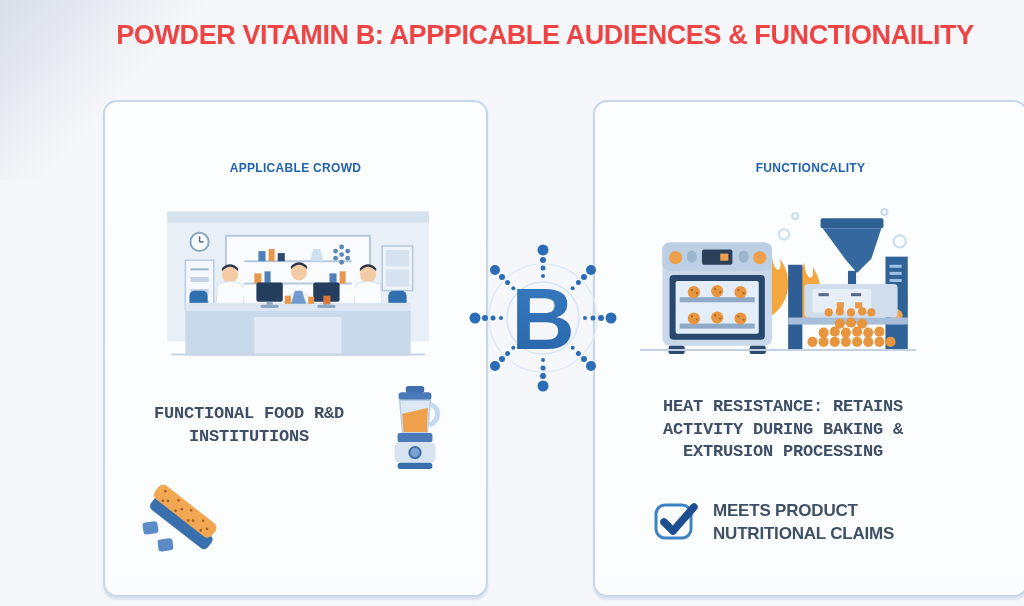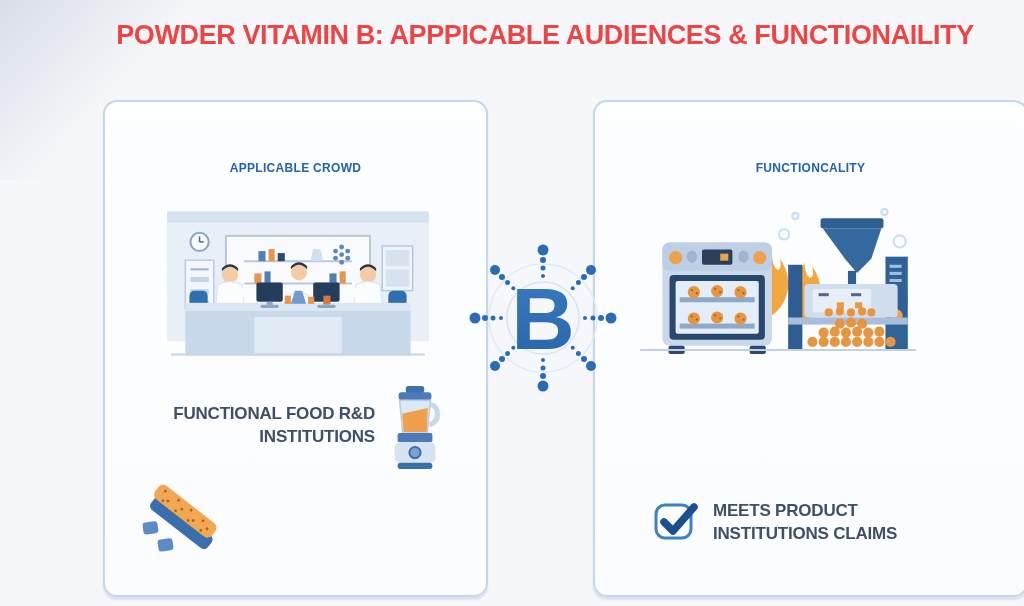--- a/index.html
+++ b/index.html
@@ -39,21 +39,21 @@
   }
   .illus { position:absolute; }
   .illus-lab  { left:56px; top:95px; width:274px; height:168px; }
   .illus-heat { left:35px; top:93px; width:294px; height:174px; }
   .item-text {
     position:absolute;
     font-size:17px; font-weight:bold; letter-spacing:-0.2px;
     line-height:1.33; color:#3f4f66;
     white-space:pre-line;
   }
-  .centered { text-align:right; }
+  .centered { text-align:center;font-family:Liberation Mono, monospace; }
   .lp-item1-text { left:18px;  top:301px; width:252px; }
   .lp-item2-text { left:132px; top:386px; width:224px; }
   .rp-item1-text { left:56px;  top:294px; width:264px; }
   .rp-item2-text { left:118px; top:398px; width:210px; text-align:left; }
   .icon-abs { position:absolute; }
   .blender-box  { left:280px; top:284px; width:60px;  height:84px; }
   .bar-box      { left:30px;  top:376px; width:100px; height:86px; }
   .check-box    { left:57px;  top:393px; width:48px;  height:52px; }
   .hub {
     position:absolute; left:458px; top:233px; width:170px; height:170px;
@@ -386,22 +386,25 @@
             <circle cx="224" cy="144" r="5"></circle>
             <circle cx="235" cy="144" r="5"></circle>
           <circle cx="246" cy="144" r="5"></circle>
             <circle cx="257" cy="144" r="5"></circle>
         </g>
       </g>
       <line x1="10" y1="152" x2="282" y2="152" stroke="#c2d0e2" stroke-width="2"></line>
     </svg>
   </div>
 
+  <p class="item-text centered rp-item1-text">HEAT RESISTANCE: RETAINS
+ACTIVITY DURING BAKING &amp;
+EXTRUSION PROCESSING</p>
 
   <div class="icon-abs check-box">
     <svg viewBox="0 0 48 48">
       <rect x="4" y="8" width="35" height="33" rx="9" fill="#fdfeff" stroke="#3b82c6" stroke-width="3"></rect>
       <path d="M12 25 L21 34 L42 10" fill="none" stroke="#1d4e8f" stroke-width="7.5" stroke-linecap="round" stroke-linejoin="round"></path>
     </svg>
   </div>
   <p class="item-text rp-item2-text">MEETS PRODUCT
-INSTITUTIONS CLAIMS</p>
+NUTRITIONAL CLAIMS</p>
 </section>
 
 </body></html>

